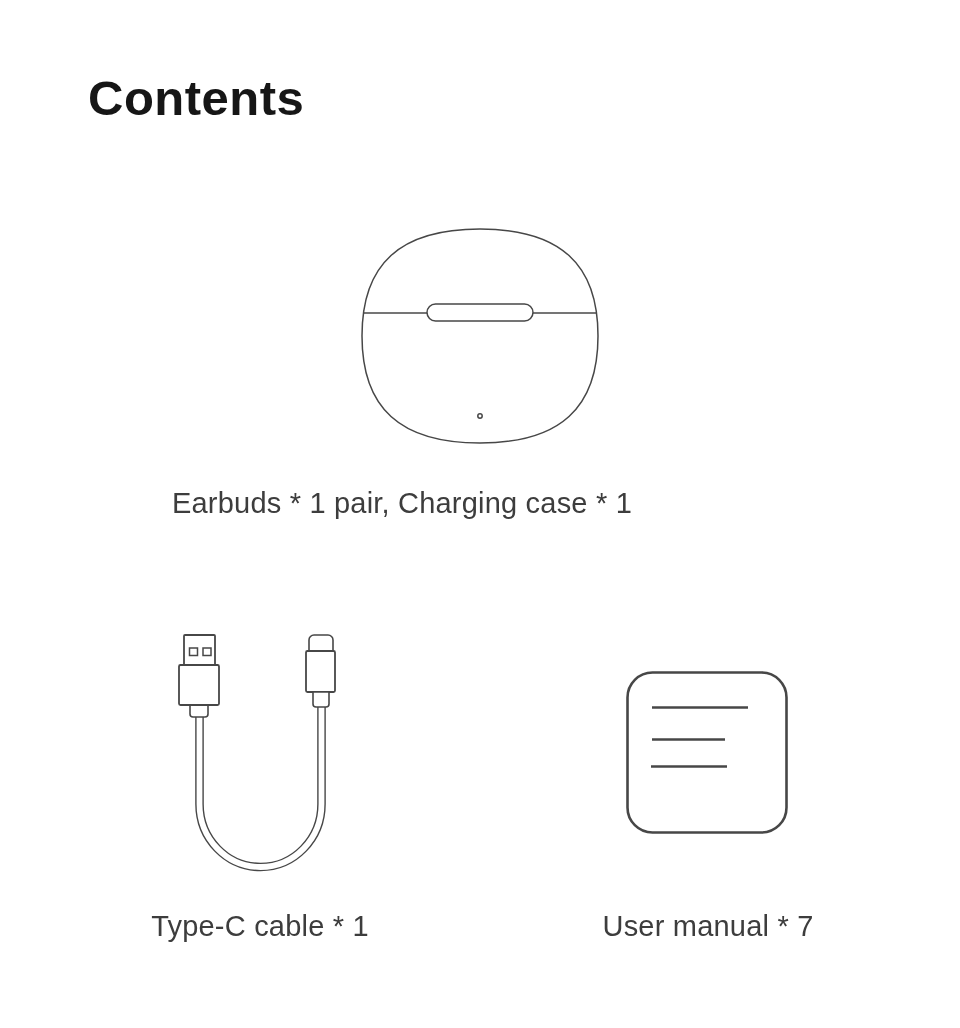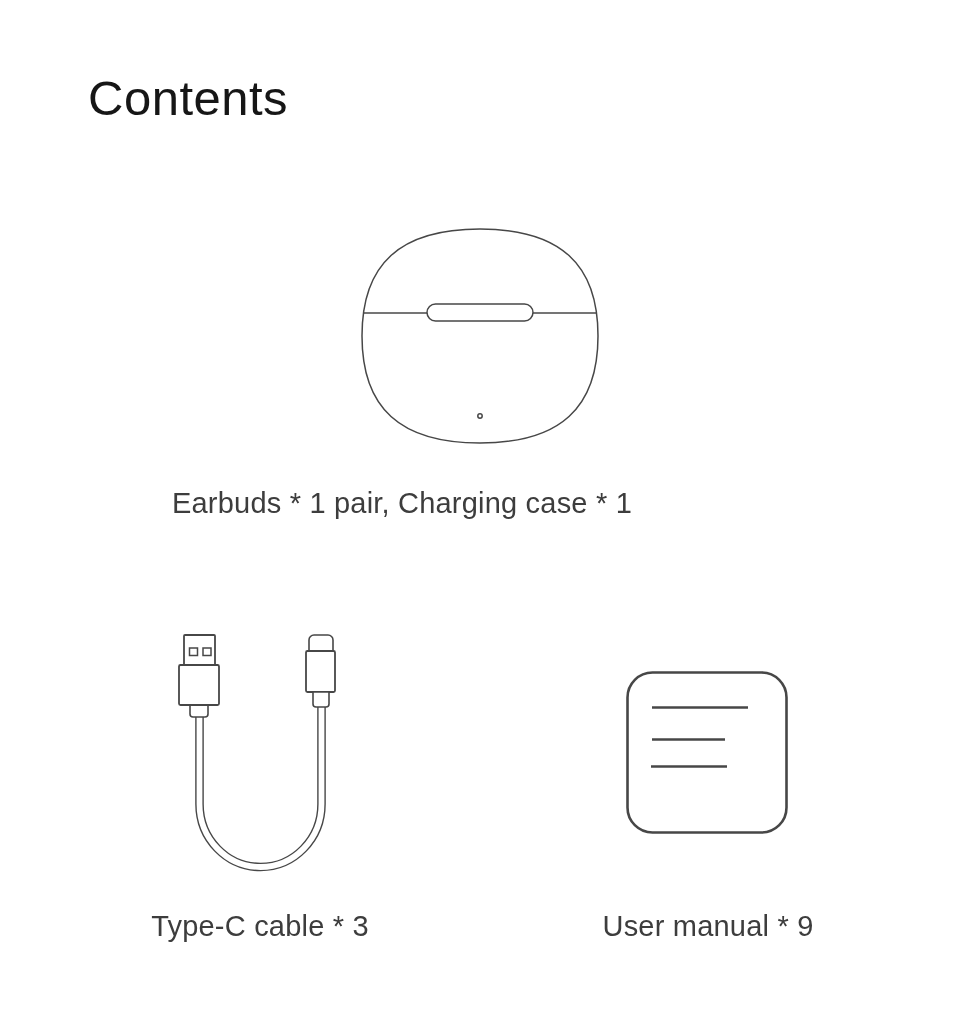--- a/index.html
+++ b/index.html
@@ -9,21 +9,21 @@
     height: 1028px;
     position: relative;
     font-family: "Liberation Sans", sans-serif;
     overflow: hidden;
   }
   .page-title {
     position: absolute;
     left: 88px;
     top: 74px;
     font-size: 49px;
-    font-weight: 400;
+    font-weight: 700;
     letter-spacing: 0.5px;
     color: #161616;
     line-height: 1;
   }
   .illustration {
     position: absolute;
   }
   .illustration svg { display: block; }
   .caption {
     position: absolute;
@@ -89,15 +89,15 @@
 
 <figure class="illustration" style="left:625px; top:670px;">
   <svg width="166" height="166" viewBox="0 0 166 166">
     <rect class="stroke" stroke-width="2.6" x="2.5" y="2.5" width="159" height="160" rx="25"></rect>
     <line class="stroke" stroke-width="2.4" x1="27" y1="37.5" x2="123" y2="37.5"></line>
     <line class="stroke" stroke-width="2.4" x1="27" y1="69.5" x2="100" y2="69.5"></line>
     <line class="stroke" stroke-width="2.4" x1="26" y1="96.5" x2="102" y2="96.5"></line>
   </svg>
 </figure>
 
-<div class="caption caption-cable">Type-C cable * 3</div>
+<div class="caption caption-cable">Type-C cable * 1</div>
 
-<div class="caption caption-manual">User manual * 9</div>
+<div class="caption caption-manual">User manual * 7</div>
 
 </body></html>

